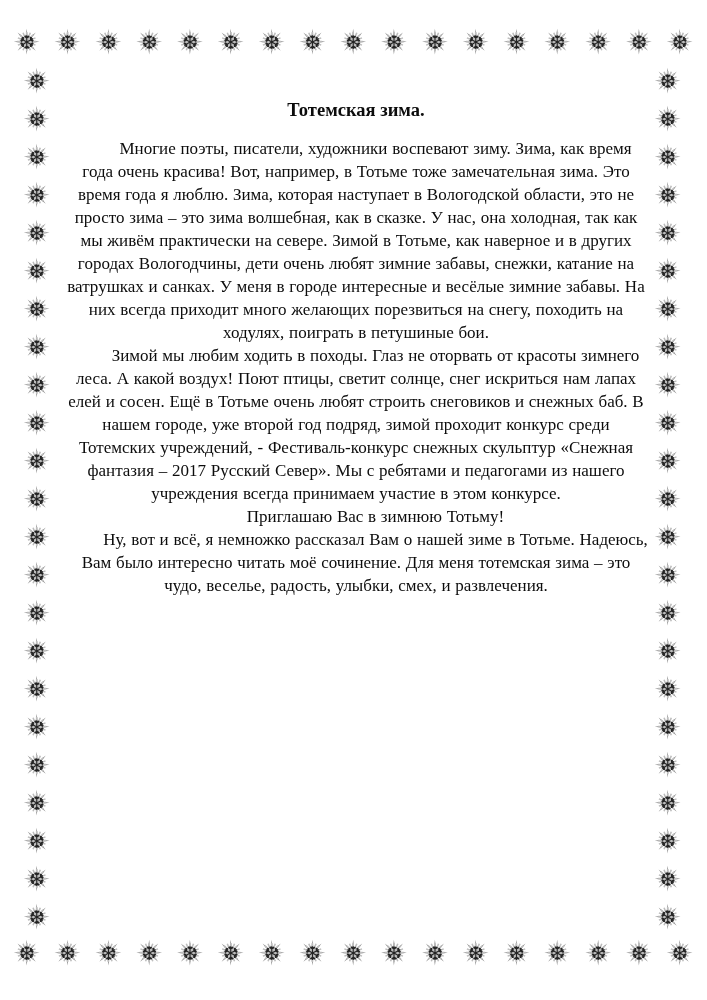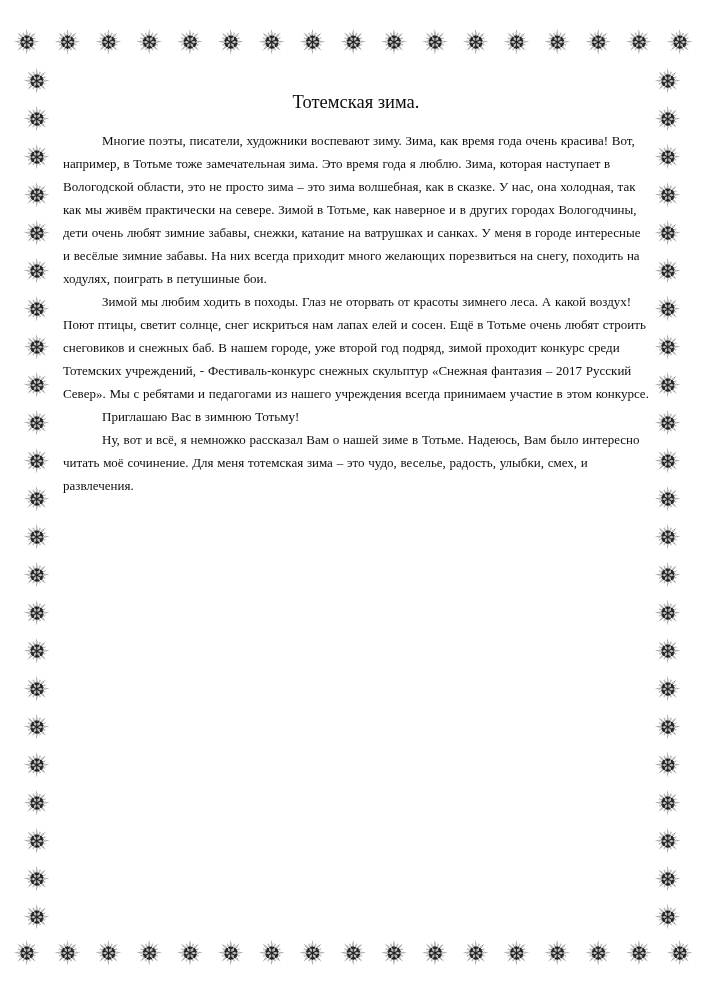--- a/index.html
+++ b/index.html
@@ -62,31 +62,31 @@
   
   .content {
     position: absolute;
     left: 63px;
     top: 83px;
     width: 586px;
     color: #0c0c0c;
   }
   .essay-title {
     font-size: 18.5px;
-    font-weight: normal;
+    font-weight: bold;
     text-align: center;
-    margin: 8px 0 15px 0;
+    margin: 16px 0 15px 0;
     line-height: 23px;
   }
   .essay-paragraph {
-    font-size: 13px;
+    font-size: 17px;
     line-height: 23px;
     margin: 0;
     text-indent: 39px;
-    text-align: left;
+    text-align: center;
     word-spacing: 0.5px;
   }
 </style>
 </head>
 <body>
 
 <div class="page">
 
   <div class="border-row top">
       <span class="flake">

